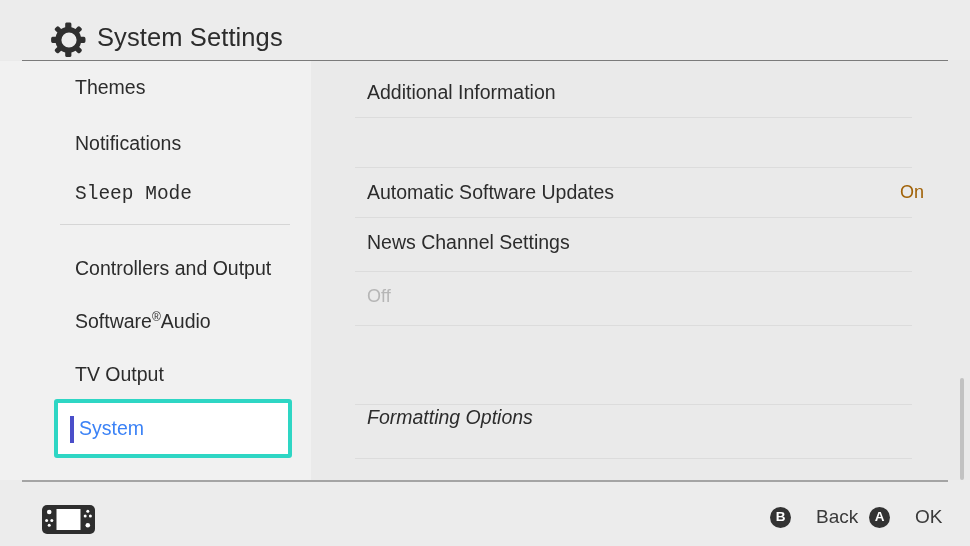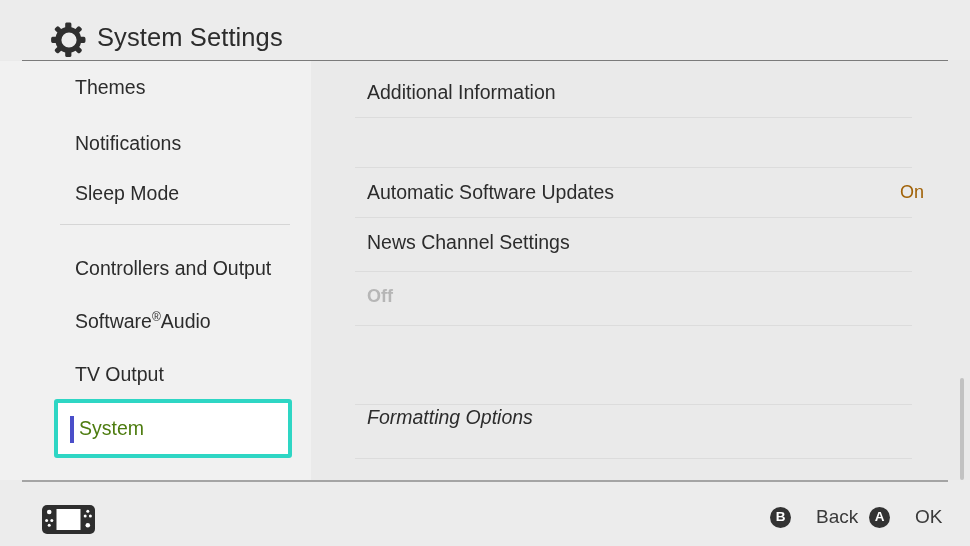--- a/index.html
+++ b/index.html
@@ -103,21 +103,21 @@
   #side-selected-caret {
     position: absolute;
     left: 12px; top: 13px;
     width: 4px; height: 27px;
     background: #4a4ec9;
   }
   #side-selected-label {
     position: absolute;
     left: 21px;
     font-size: 19.5px;
-    color: #4d7c0f;
+    color: #3b82f6;
     white-space: nowrap;
   }
 
   
   #content {
     position: absolute;
     left: 311px; top: 61px;
     width: 659px; height: 419px;
     background: #eaeaea;
     overflow: hidden;
@@ -134,21 +134,21 @@
   .row-label {
     font-size: 19.5px;
     color: #2c2c2c;
     white-space: nowrap;
   }
   .row-value {
     font-size: 18px;
     white-space: nowrap;
   }
   .row-value.on  { color: #a16207; }
-  .row-value.off { color: #b6b6b6; font-weight: bold; }
+  .row-value.off { color: #b6b6b6; }
 
   .row-divider {
     position: absolute;
     left: 44px;
     width: 557px;
     height: 1px;
     background: #dcdcdc;
   }
 
   
@@ -232,21 +232,21 @@
   <div id="sidebar">
 
     <div class="side-item" style="top:0px;">
       <span>Themes</span>
     </div>
 
     <div class="side-item" style="top:56px;">
       <span>Notifications</span>
     </div>
 
-    <div class="side-item" style="top:106px;">
+    <div class="side-item" style="top:106px;font-family:Liberation Mono, monospace;">
       <span>Sleep Mode</span>
     </div>
 
     <div class="side-divider" style="top:163px;"></div>
 
     <div class="side-item" style="top:181px;">
       <span>Controllers and Output</span>
     </div>
 
     <div class="side-item" style="top:234px;">

